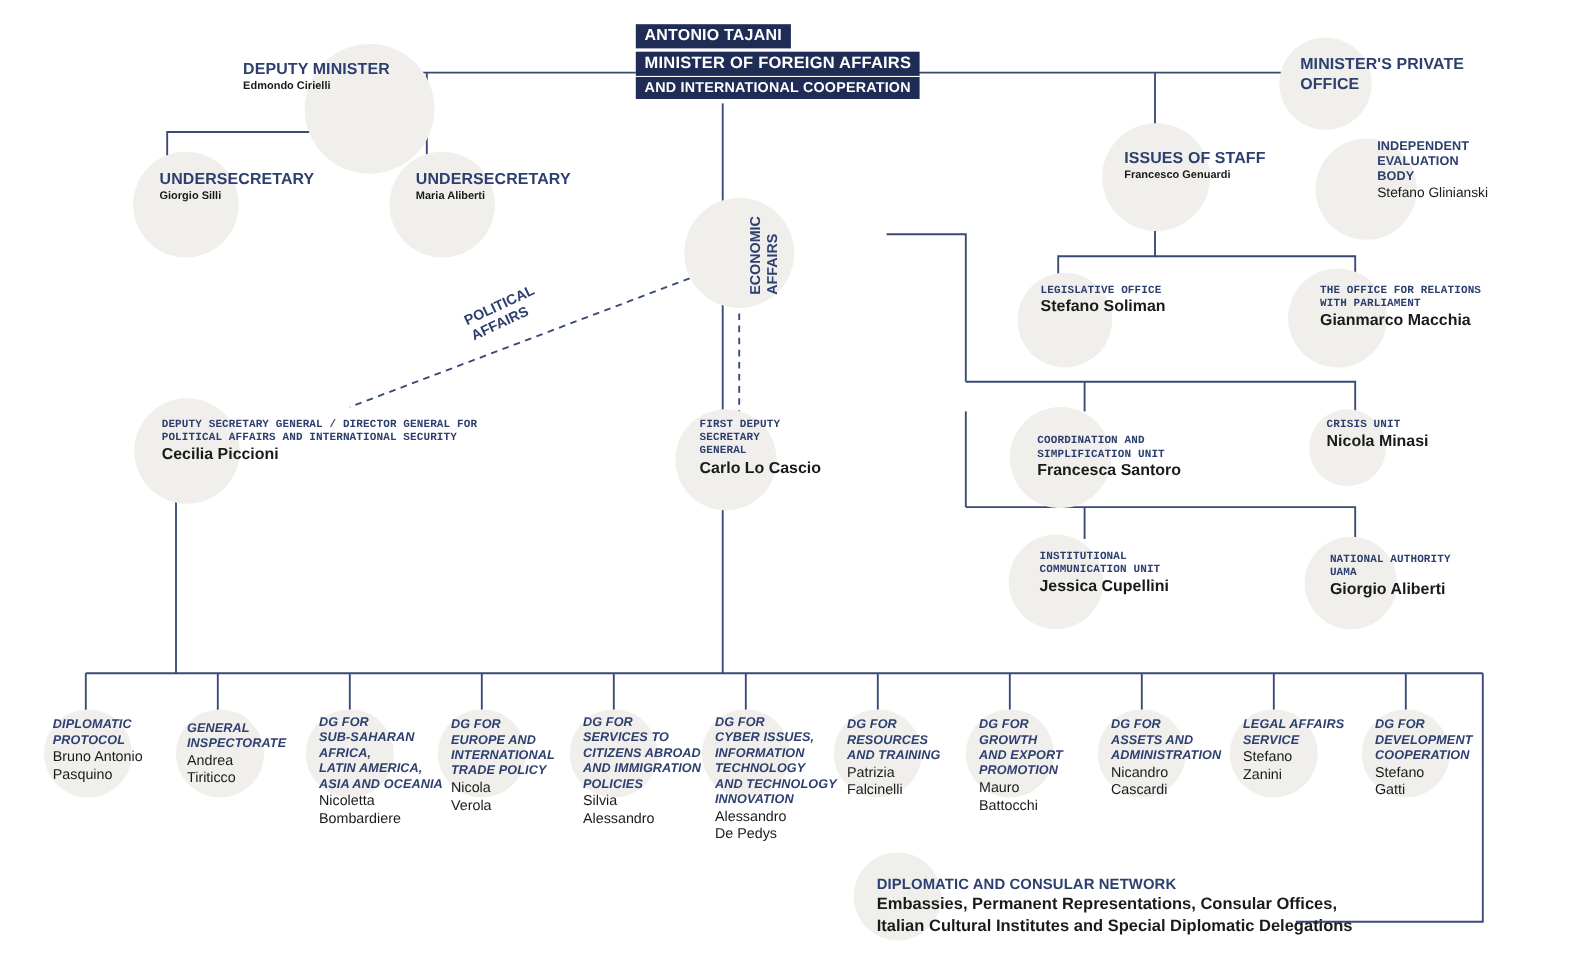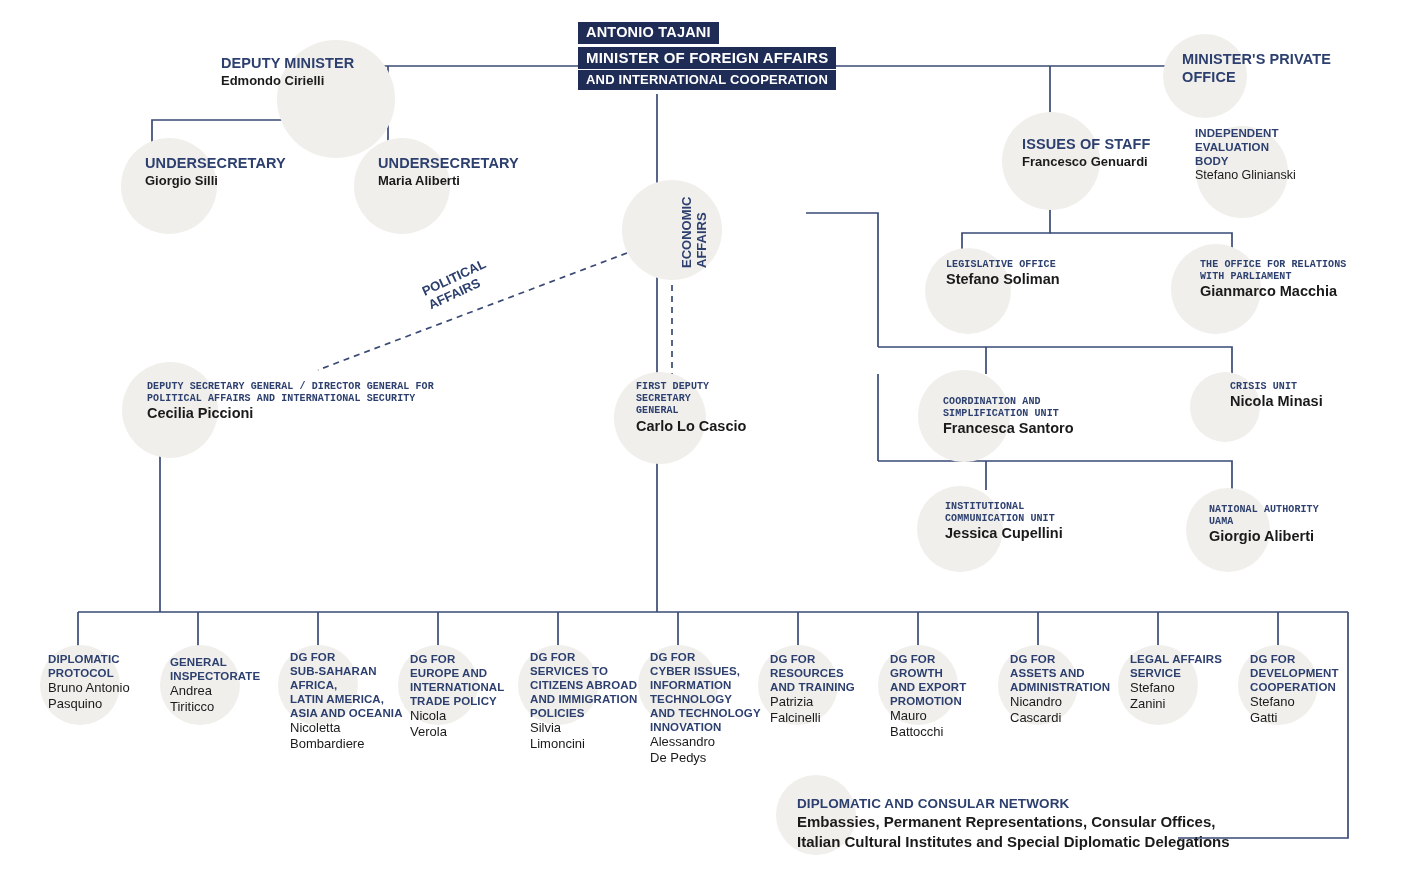--- a/index.html
+++ b/index.html
@@ -46,29 +46,29 @@
     white-space:pre-line;
   }
   .node .nm{
     color:var(--name);
     font-weight:bold;
     line-height:1.22;
     white-space:pre-line;
   }
   
   .lg .ttl{font-size:14.5px;}
-  .lg .nm{font-size:13px;}
+  .lg .nm{font-size:10px;}
 
   .md .ttl{font-size:10px;font-family:Liberation Mono, monospace;}
   .md .nm{font-size:14.5px;}
 
   .sm .ttl{font-size:11.5px;}
   .sm .nm{font-size:12.5px;font-weight:normal;}
 
-  .xs .ttl{font-size:11.5px;}
+  .xs .ttl{font-size:11.5px;font-style:italic;}
   .xs .nm{font-size:13px;font-weight:normal;}
 
   
   #minister{
     position:absolute;
     z-index:3;
   }
   #minister span{
     display:table;
     background:var(--navy);
@@ -224,21 +224,21 @@
   <div class="node lg" style="left:1182px;top:51px;">
     <div class="ttl">MINISTER'S PRIVATE
 OFFICE</div>
   </div>
 
   <div class="node lg" style="left:1022px;top:136px;">
     <div class="ttl">ISSUES OF STAFF</div>
     <div class="nm">Francesco Genuardi</div>
   </div>
 
-  <div class="node sm" style="left:1195px;top:126px;">
+  <div class="node sm" style="left:1252px;top:126px;">
     <div class="ttl">INDEPENDENT
 EVALUATION
 BODY</div>
     <div class="nm">Stefano Glinianski</div>
   </div>
 
 
   <div class="node md" style="left:946px;top:259px;">
     <div class="ttl">LEGISLATIVE OFFICE</div>
     <div class="nm">Stefano Soliman</div>
@@ -262,21 +262,21 @@
 GENERAL</div>
     <div class="nm">Carlo Lo Cascio</div>
   </div>
 
   <div class="node md" style="left:943px;top:396px;">
     <div class="ttl">COORDINATION AND
 SIMPLIFICATION UNIT</div>
     <div class="nm">Francesca Santoro</div>
   </div>
 
-  <div class="node md" style="left:1206px;top:381px;margin-left:24px;">
+  <div class="node md" style="left:1206px;top:381px;">
     <div class="ttl">CRISIS UNIT</div>
     <div class="nm">Nicola Minasi</div>
   </div>
 
   <div class="node md" style="left:945px;top:501px;">
     <div class="ttl">INSTITUTIONAL
 COMMUNICATION UNIT</div>
     <div class="nm">Jessica Cupellini</div>
   </div>
 
@@ -321,21 +321,21 @@
         <div class="nm">Nicola
 Verola</div>
       </div>
       <div class="node xs" style="left: 530px; top: 650px;">
         <div class="ttl">DG FOR
 SERVICES TO
 CITIZENS ABROAD
 AND IMMIGRATION
 POLICIES</div>
         <div class="nm">Silvia
-Limoncini</div>
+Alessandro</div>
       </div>
       <div class="node xs" style="left: 650px; top: 650px;">
         <div class="ttl">DG FOR
 CYBER ISSUES,
 INFORMATION
 TECHNOLOGY
 AND TECHNOLOGY
 INNOVATION</div>
         <div class="nm">Alessandro
 De Pedys</div>

